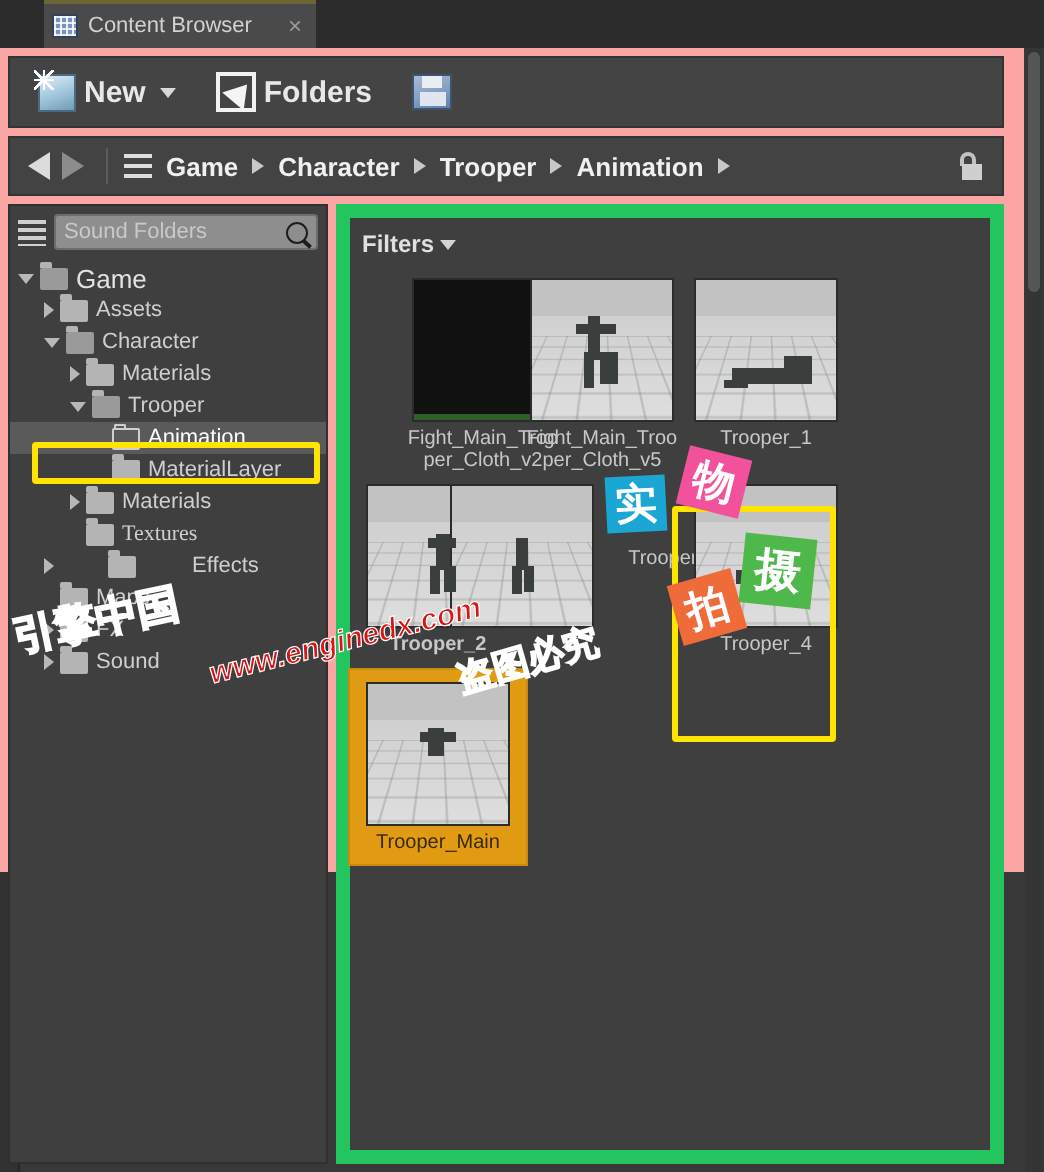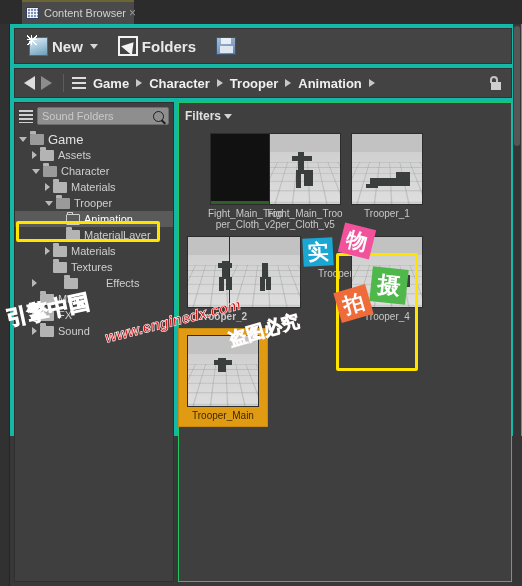--- a/index.html
+++ b/index.html
@@ -20,21 +20,21 @@
   }
 
   
   .tabstrip {
     position: absolute; left: 0; top: 0;
     width: 522px; height: 24px;
     background: #2c2c2c;
   }
   .tab {
     position: absolute; left: 22px; top: 0;
-    width: 112px; height: 24px;
+    width: 136px; height: 24px;
     background: #4a4a4a;
     border-top: 2px solid #6b6633;
     box-sizing: border-box;
     display: flex; align-items: center;
     padding: 0 4px;
   }
   .tab-icon {
     width: 13px; height: 12px;
     background: #7d93bf;
     border: 1px solid #33415c;
@@ -64,23 +64,23 @@
   .leftrail {
     position: absolute; left: 0; top: 24px;
     width: 10px; height: 562px;
     background: #313131;
     border-right: 1px solid #252525;
     box-sizing: border-box;
   }
 
   
   .panel {
-    position: absolute; left: 10px; top: 24px;
+    position: absolute; left: 0; top: 24px;
     width: 512px; height: 412px;
-    background: #14b8a6;
+    background: #fca5a5;
     box-sizing: border-box;
   }
 
   
   .toolbar {
     position: absolute; left: 4px; top: 4px;
     width: 498px; height: 36px;
     background: #444444;
     border: 1px solid #333;
     box-sizing: border-box;
@@ -341,21 +341,21 @@
   .trow.sel {
     background: #5a5a5a;
   }
   .trow.sel .tlabel { color: #ffffff; }
 
   
   .assetview {
     position: absolute; left: 168px; top: 78px;
     width: 334px; height: 480px;
     background: #3f3f3f;
-    border: 1px solid #22c55e;
+    border: 7px solid #22c55e;
     box-sizing: border-box;
   }
   .filterrow {
     display: flex; align-items: center;
     height: 26px;
     padding: 0 6px;
   }
   .filters-label {
     color: #e0e0e0;
     font-size: 12px;
@@ -640,21 +640,21 @@
           <div class="trow" style="padding-left: 43px; align-items: center;">
             <span class="twist none"></span>
             <span class="folder closed"></span>
             <span class="tlabel">MaterialLayer</span>
           </div>
           <div class="trow" style="padding-left: 30px;">
             <span class="twist closed"></span>
             <span class="folder closed"></span>
             <span class="tlabel">Materials</span>
           </div>
-          <div class="trow" style="padding-left: 30px;">
+          <div class="trow" style="padding-left: 30px; font-family: Liberation Serif, serif;">
             <span class="twist none"></span>
             <span class="folder closed"></span>
             <span class="tlabel">Textures</span>
           </div>
           <div class="trow" style="padding-left: 17px; gap: 24px;">
             <span class="twist closed"></span>
             <span class="folder closed"></span>
             <span class="tlabel">Effects</span>
           </div>
           <div class="trow" style="padding-left: 17px;">

